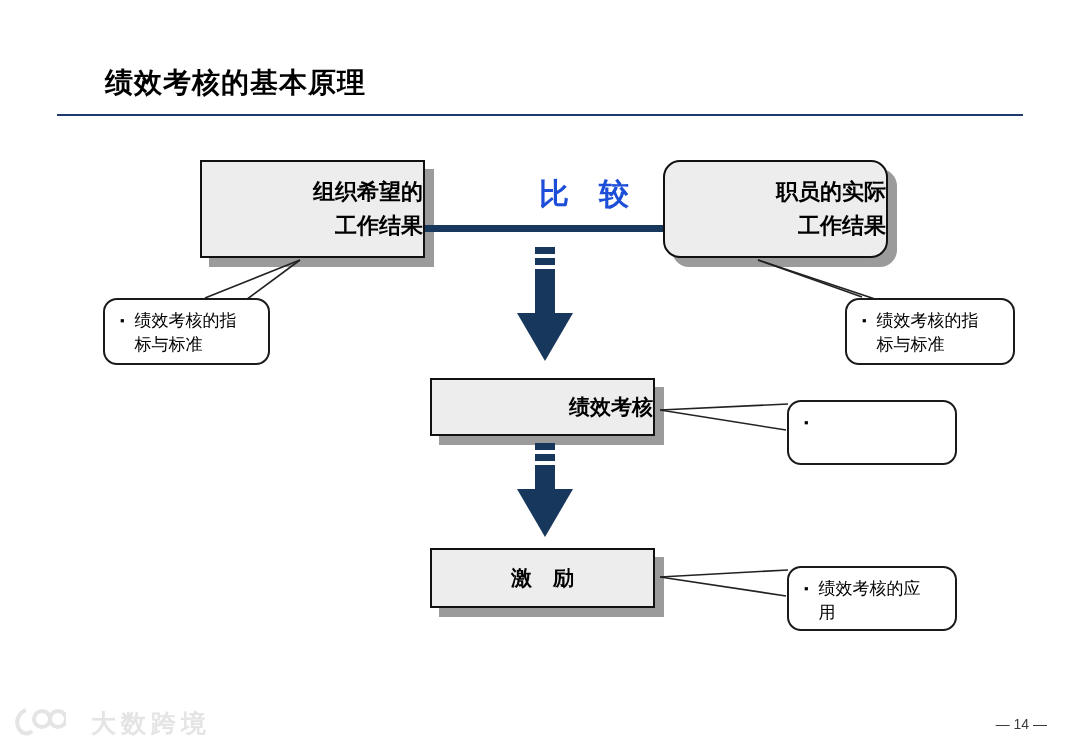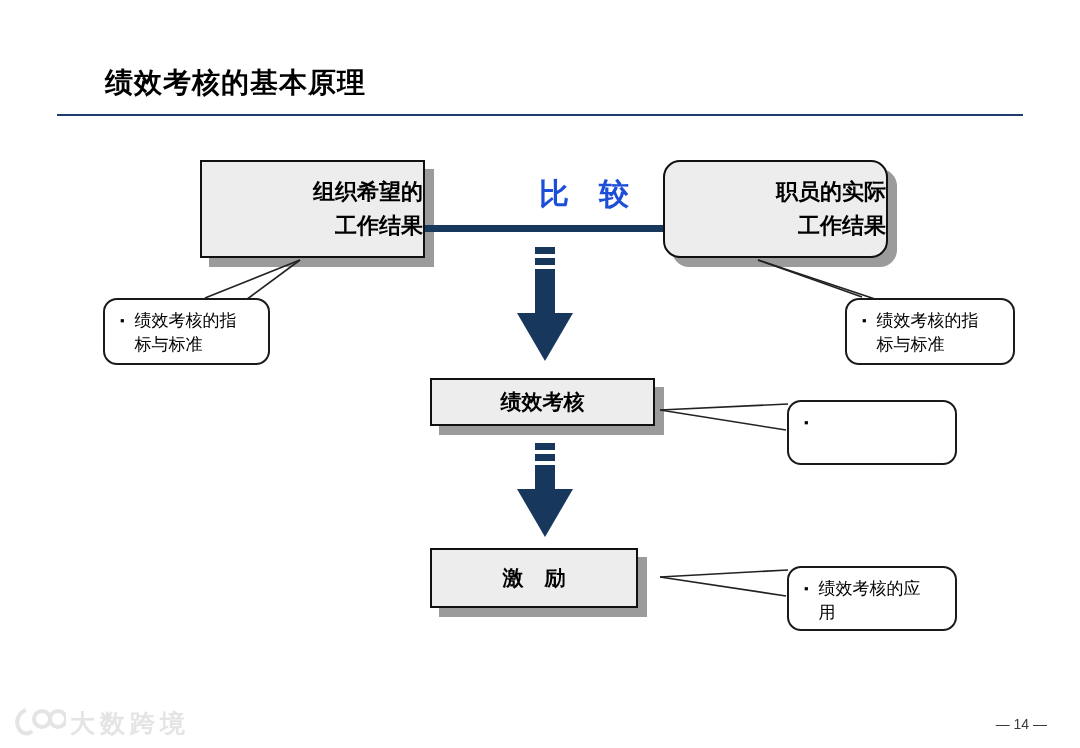--- a/index.html
+++ b/index.html
@@ -15,22 +15,22 @@
     position:absolute;left:57px;top:114px;width:966px;height:2px;background:#1F3A6E;
   }
   .box{
     position:absolute;background:#EDEDED;border:2px solid #111;
     box-shadow:9px 9px 0 #9B9B9B;
     display:flex;flex-direction:column;align-items:center;justify-content:center;
     font-weight:bold;text-align:center;box-sizing:border-box;
   }
   .box-top{left:200px;top:160px;width:225px;height:98px;font-size:22px;line-height:34px;align-items:flex-end;}
   .box-top.right{left:663px;border-radius:17px;}
-  .box-mid{left:430px;top:378px;width:225px;height:48px;font-size:21px;}
-  .box-bottom{left:430px;top:548px;width:208px;height:60px;font-size:21px;}
+  .box-mid{left:430px;top:378px;width:225px;height:58px;font-size:21px;align-items:flex-end;}
+  .box-bottom{left:430px;top:548px;width:225px;height:60px;font-size:21px;}
   .compare-label{
     position:absolute;left:425px;top:174px;width:238px;text-align:center;
     font-size:30px;font-weight:bold;color:#1d4ed8;padding-left:40px;
   }
   .connector-line{
     position:absolute;left:425px;top:225px;width:238px;height:7px;background:#17375C;
   }
   .arrow{
     position:absolute;width:56px;display:flex;flex-direction:column;align-items:center;
   }
@@ -50,21 +50,21 @@
     font-size:17px;line-height:24px;color:#000;
   }
   .callout .bullet{font-size:13px;line-height:24px;}
   .callout .callout-text{width:106px;}
   .callout-left{left:103px;top:298px;width:167px;height:67px;}
   .callout-right{left:845px;top:298px;width:170px;height:67px;}
   .callout-process{left:787px;top:400px;width:170px;height:65px;}
   .callout-application{left:787px;top:566px;width:170px;height:65px;}
   .tails{position:absolute;left:0;top:0;width:1080px;height:748px;pointer-events:none;}
   .watermark{
-    position:absolute;left:14px;top:706px;display:flex;align-items:center;gap:4px;
+    position:absolute;left:14px;top:706px;display:flex;align-items:center;gap:25px;
   }
   .watermark-text{
     font-size:25px;font-weight:bold;color:#E4E4E4;letter-spacing:5px;
   }
   .page-number{
     position:absolute;right:33px;top:716px;font-size:14px;color:#3c3c3c;
   }
 </style>
 </head>
 <body>

